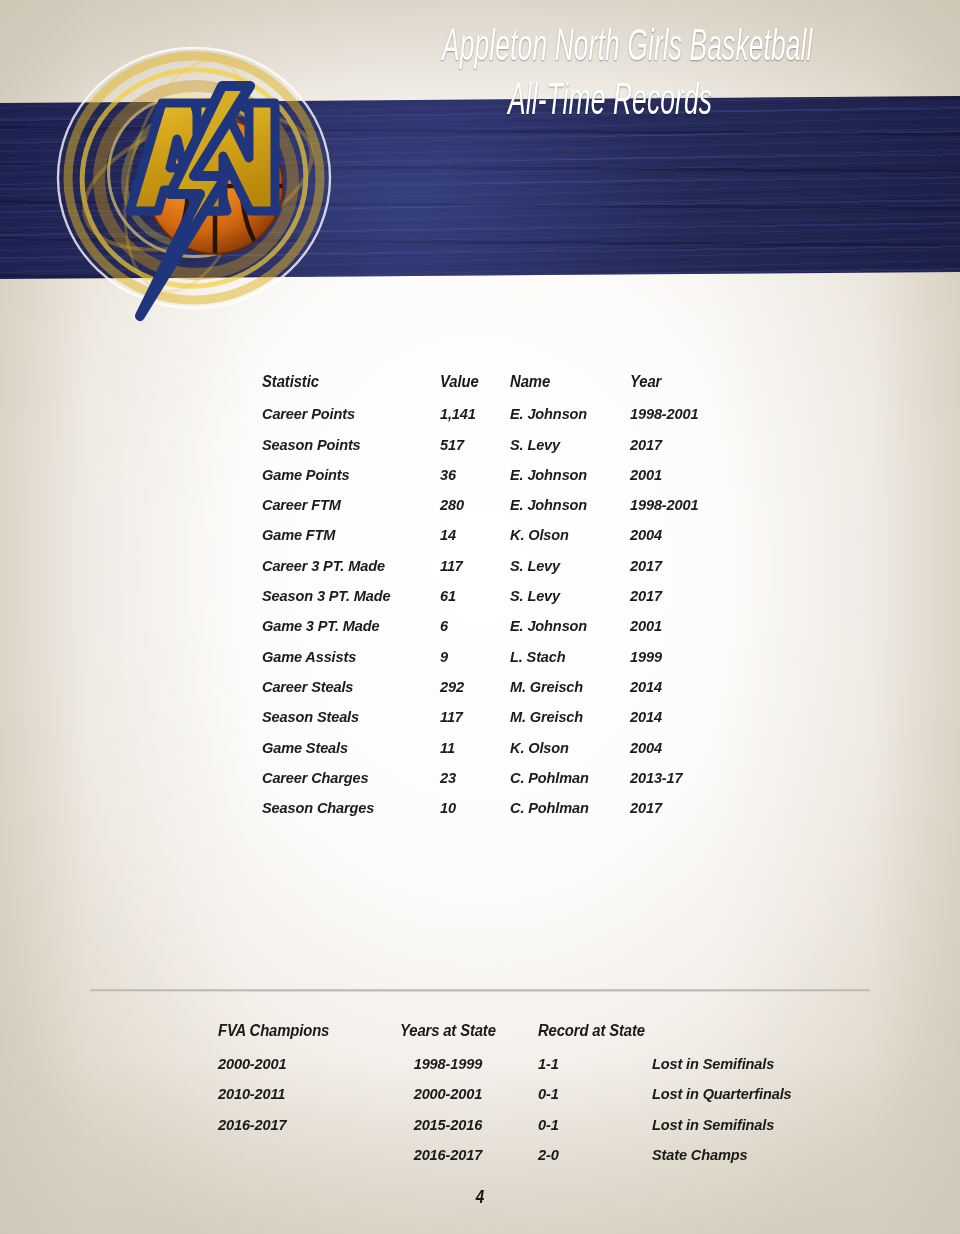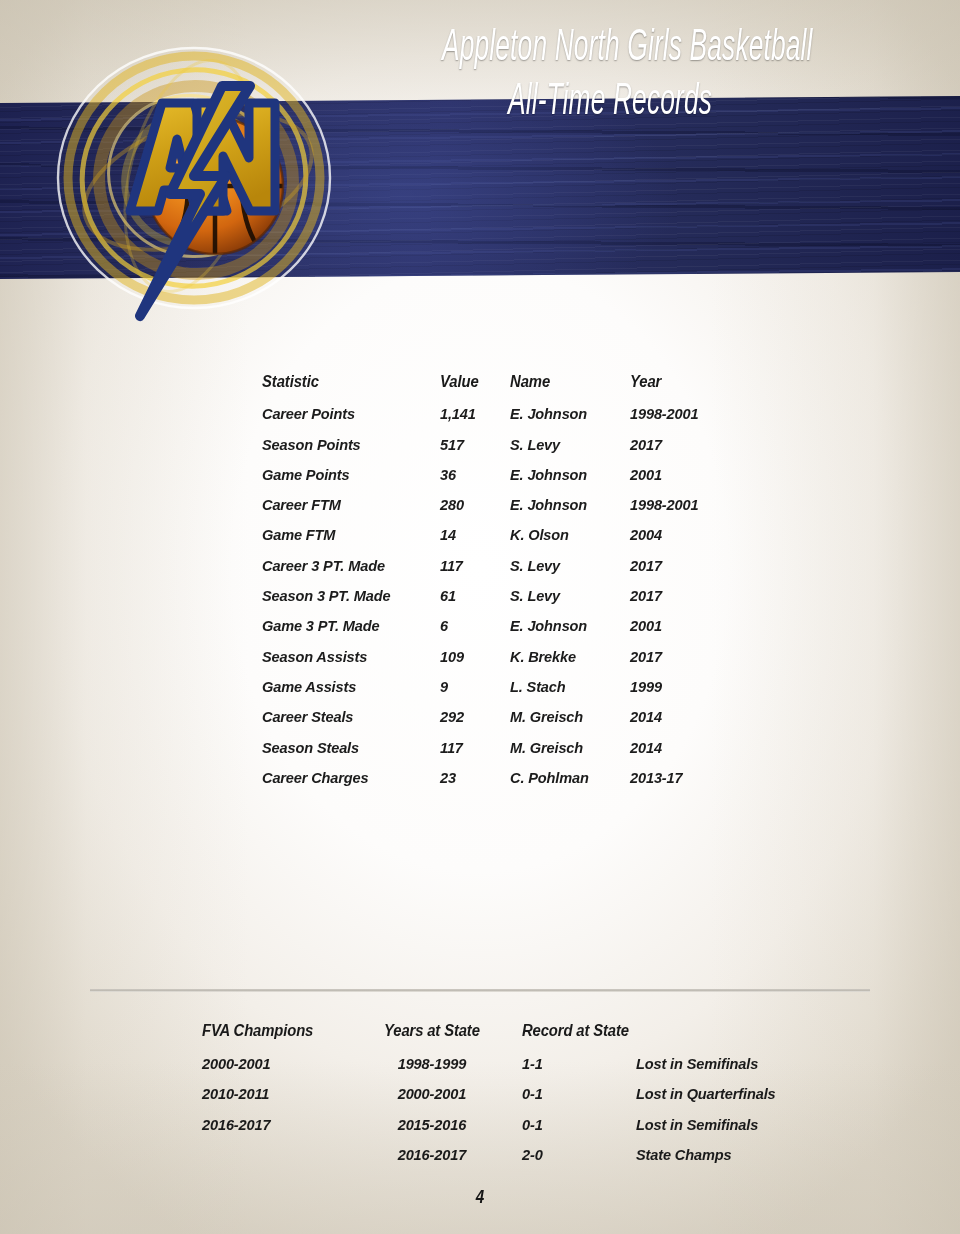--- a/index.html
+++ b/index.html
@@ -162,21 +162,21 @@
     width: 780px;
     height: 3px;
     z-index: 3;
     background: linear-gradient(180deg, #cfcbc4 0%, #b9b5ad 45%, #e9e6e0 100%);
     opacity: .95;
   }
 
   
   .champs {
     position: absolute;
-    left: 202px;
+    left: 218px;
     top: 1022px;
     z-index: 4;
     color: #1a1a1a;
   }
   .champs table {
     border-collapse: collapse;
     font-family: "Liberation Sans", sans-serif;
   }
   .champs th, .champs td {
     padding: 0;
@@ -341,49 +341,55 @@
           <td>S. Levy</td>
           <td>2017</td>
         </tr>
         <tr>
           <td>Game 3 PT. Made</td>
           <td>6</td>
           <td>E. Johnson</td>
           <td>2001</td>
         </tr>
         <tr>
-          <td>Season Assists</td>
-          <td>109</td>
-          <td>K. Brekke</td>
-          <td>2017</td>
-        </tr>
-        <tr>
           <td>Game Assists</td>
           <td>9</td>
           <td>L. Stach</td>
           <td>1999</td>
         </tr>
         <tr>
           <td>Career Steals</td>
           <td>292</td>
           <td>M. Greisch</td>
           <td>2014</td>
         </tr>
         <tr>
           <td>Season Steals</td>
           <td>117</td>
           <td>M. Greisch</td>
           <td>2014</td>
         </tr>
         <tr>
+          <td>Game Steals</td>
+          <td>11</td>
+          <td>K. Olson</td>
+          <td>2004</td>
+        </tr>
+        <tr>
           <td>Career Charges</td>
           <td>23</td>
           <td>C. Pohlman</td>
           <td>2013-17</td>
         </tr>
+        <tr>
+          <td>Season Charges</td>
+          <td>10</td>
+          <td>C. Pohlman</td>
+          <td>2017</td>
+        </tr>
       </tbody>
     </table>
   </div>
 
   <div class="divider"></div>
 
   <div class="champs">
     <table>
       <thead>
         <tr>

